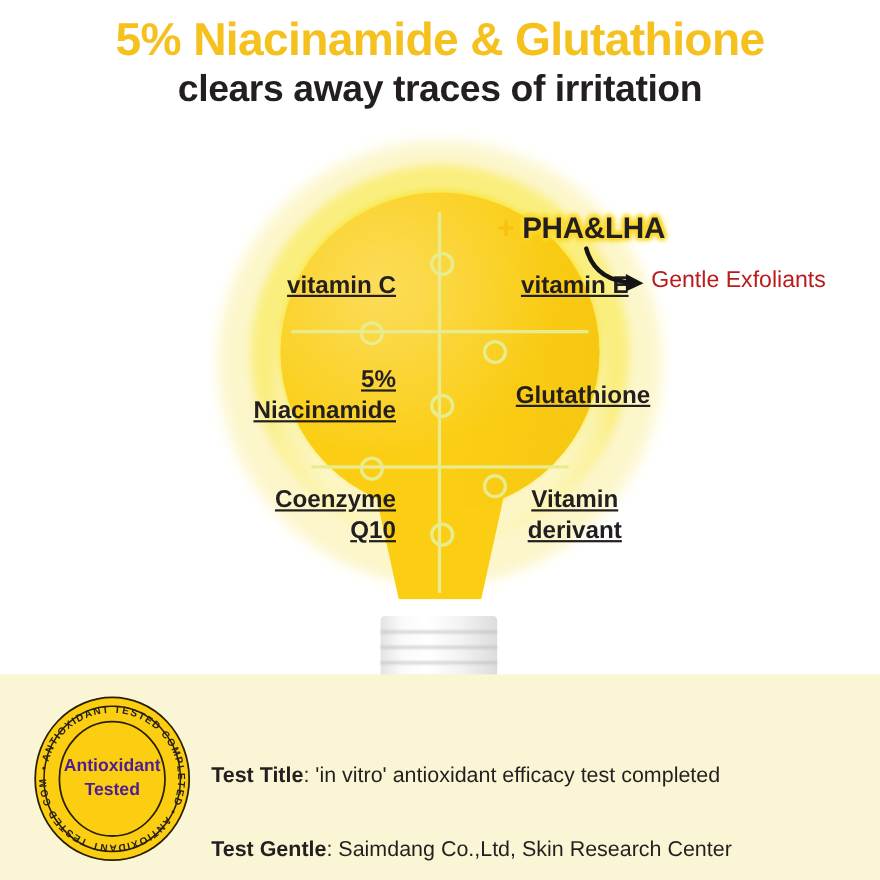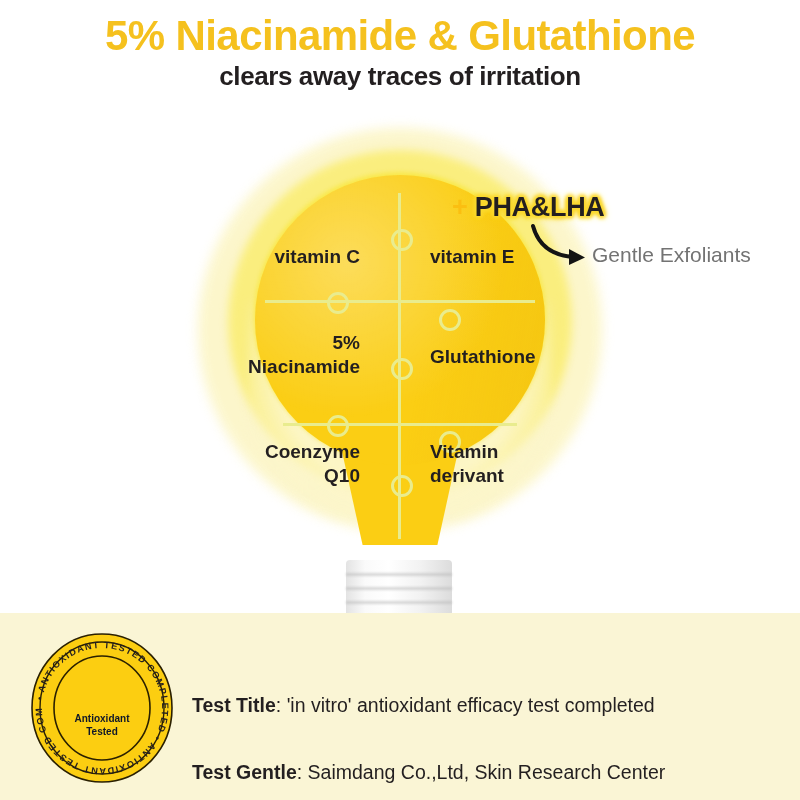--- a/index.html
+++ b/index.html
@@ -14,21 +14,21 @@
 
   
   .heading-wrap{
     position:absolute;left:0;top:14px;width:800px;text-align:center;
   }
   .title-main{
     font-size:42px;font-weight:bold;color:#F5C11E;
     letter-spacing:-0.6px;line-height:1.05;white-space:nowrap;
   }
   .title-sub{
-    font-size:26px;font-weight:bold;color:#231F20;
+    font-size:34px;font-weight:bold;color:#231F20;
     letter-spacing:-0.4px;line-height:1.15;margin-top:4px;white-space:nowrap;
   }
 
   
   .stage{position:absolute;left:0;top:120px;width:800px;height:490px;}
 
   .glow{position:absolute;border-radius:50%;}
   .glow-3{
     left:198px;top:8px;width:404px;height:404px;
     background:#FCF6C9;filter:blur(6px);opacity:.95;
@@ -89,54 +89,54 @@
   }
   .base-tip{
     position:absolute;left:22px;top:66px;width:74px;height:30px;
     background:linear-gradient(90deg,#DEDEDE 0%,#FBFBFB 35%,#EFEFEF 75%,#D7D7D7 100%);
     clip-path:polygon(0% 0%, 100% 0%, 74% 100%, 26% 100%);
     border-radius:0 0 8px 8px;
   }
 
   
   .plabel{
-    position:absolute;color:#231F20;font-weight:bold;font-size:19px;
-    line-height:1.25;white-space:pre-line;
+    position:absolute;color:#231F20;font-weight:bold;font-size:22px;
+    line-height:1.25;white-space:pre-line;text-decoration:underline;
   }
   .pl-right{text-align:right;}
-  .pl-left{text-align:left;}
+  .pl-left{text-align:center;}
 
   
   .pha{
     position:absolute;left:452px;top:192px;font-size:27px;font-weight:bold;
     color:#231F20;letter-spacing:-0.3px;white-space:nowrap;
     text-shadow:
       0 0 5px #FBD92E, 0 0 5px #FBD92E, 0 0 9px #FBD92E,
       2px 0 4px #FBD92E, -2px 0 4px #FBD92E, 0 2px 4px #FBD92E, 0 -2px 4px #FBD92E;
   }
   .pha .plus{color:#FBBF11;text-shadow:none;}
   .arrow-svg{position:absolute;left:527px;top:222px;}
   .exfol{
-    position:absolute;left:592px;top:243px;font-size:21px;color:#737373;
+    position:absolute;left:592px;top:243px;font-size:21px;color:#b91c1c;
     font-weight:normal;white-space:nowrap;
   }
 
   
   .panel{
     position:absolute;left:0;top:613px;width:800px;height:187px;
     background:#FAF5D5;
   }
   .seal{
     position:absolute;left:26px;top:19px;width:152px;height:152px;
   }
   .seal svg{display:block;}
   .seal-center{
-    position:absolute;left:0;top:17px;width:152px;height:152px;
+    position:absolute;left:0;top:0;width:152px;height:152px;
     display:flex;flex-direction:column;align-items:center;justify-content:center;
-    font-size:10px;font-weight:bold;color:#0f172a;line-height:1.35;text-align:center;
+    font-size:16px;font-weight:bold;color:#4c1d95;line-height:1.35;text-align:center;
     pointer-events:none;
   }
   .info{
     position:absolute;left:192px;top:41px;width:600px;
     font-size:19.5px;line-height:1.52;color:#231F20;
   }
   .info .lbl{font-weight:bold;}
   .info .val{font-weight:normal;}
   .info-row{white-space:nowrap;margin-top:37px;}
 </style>

